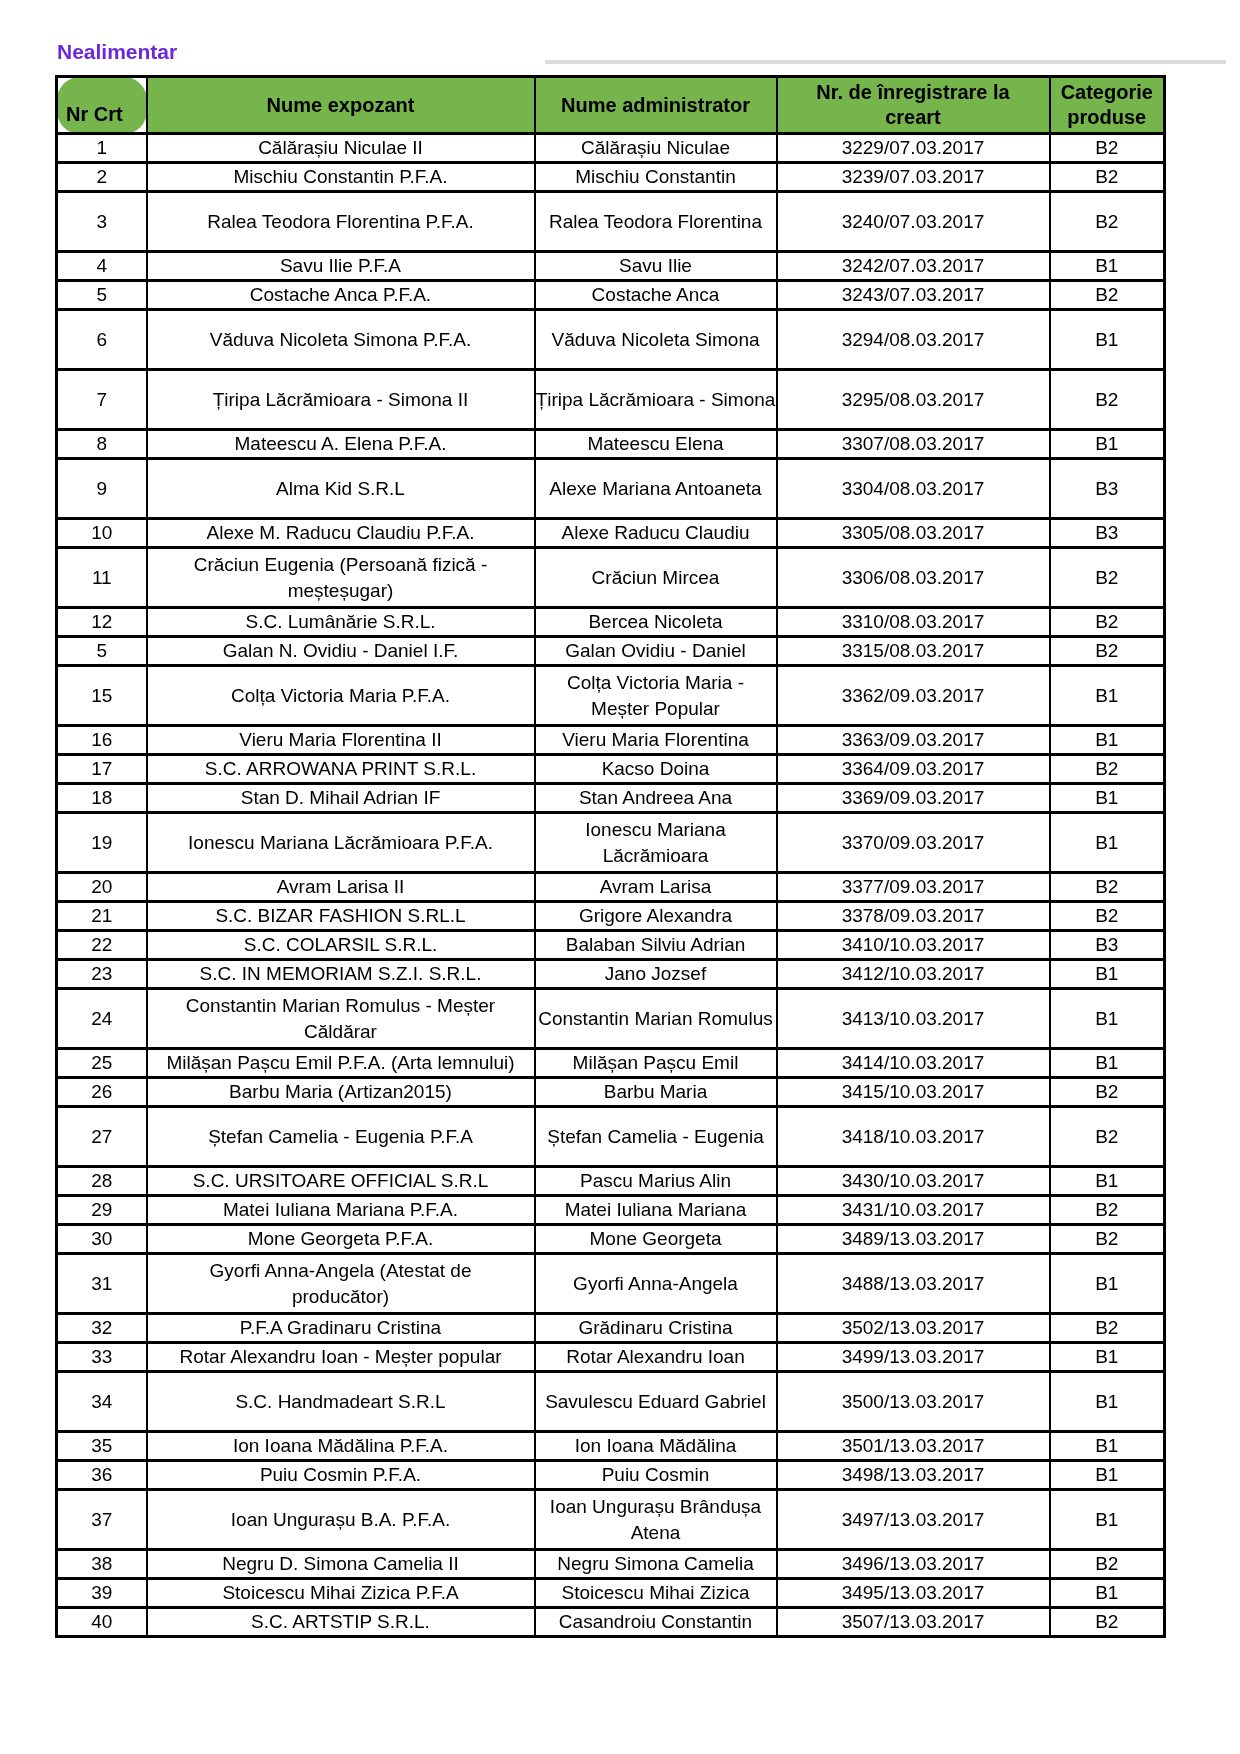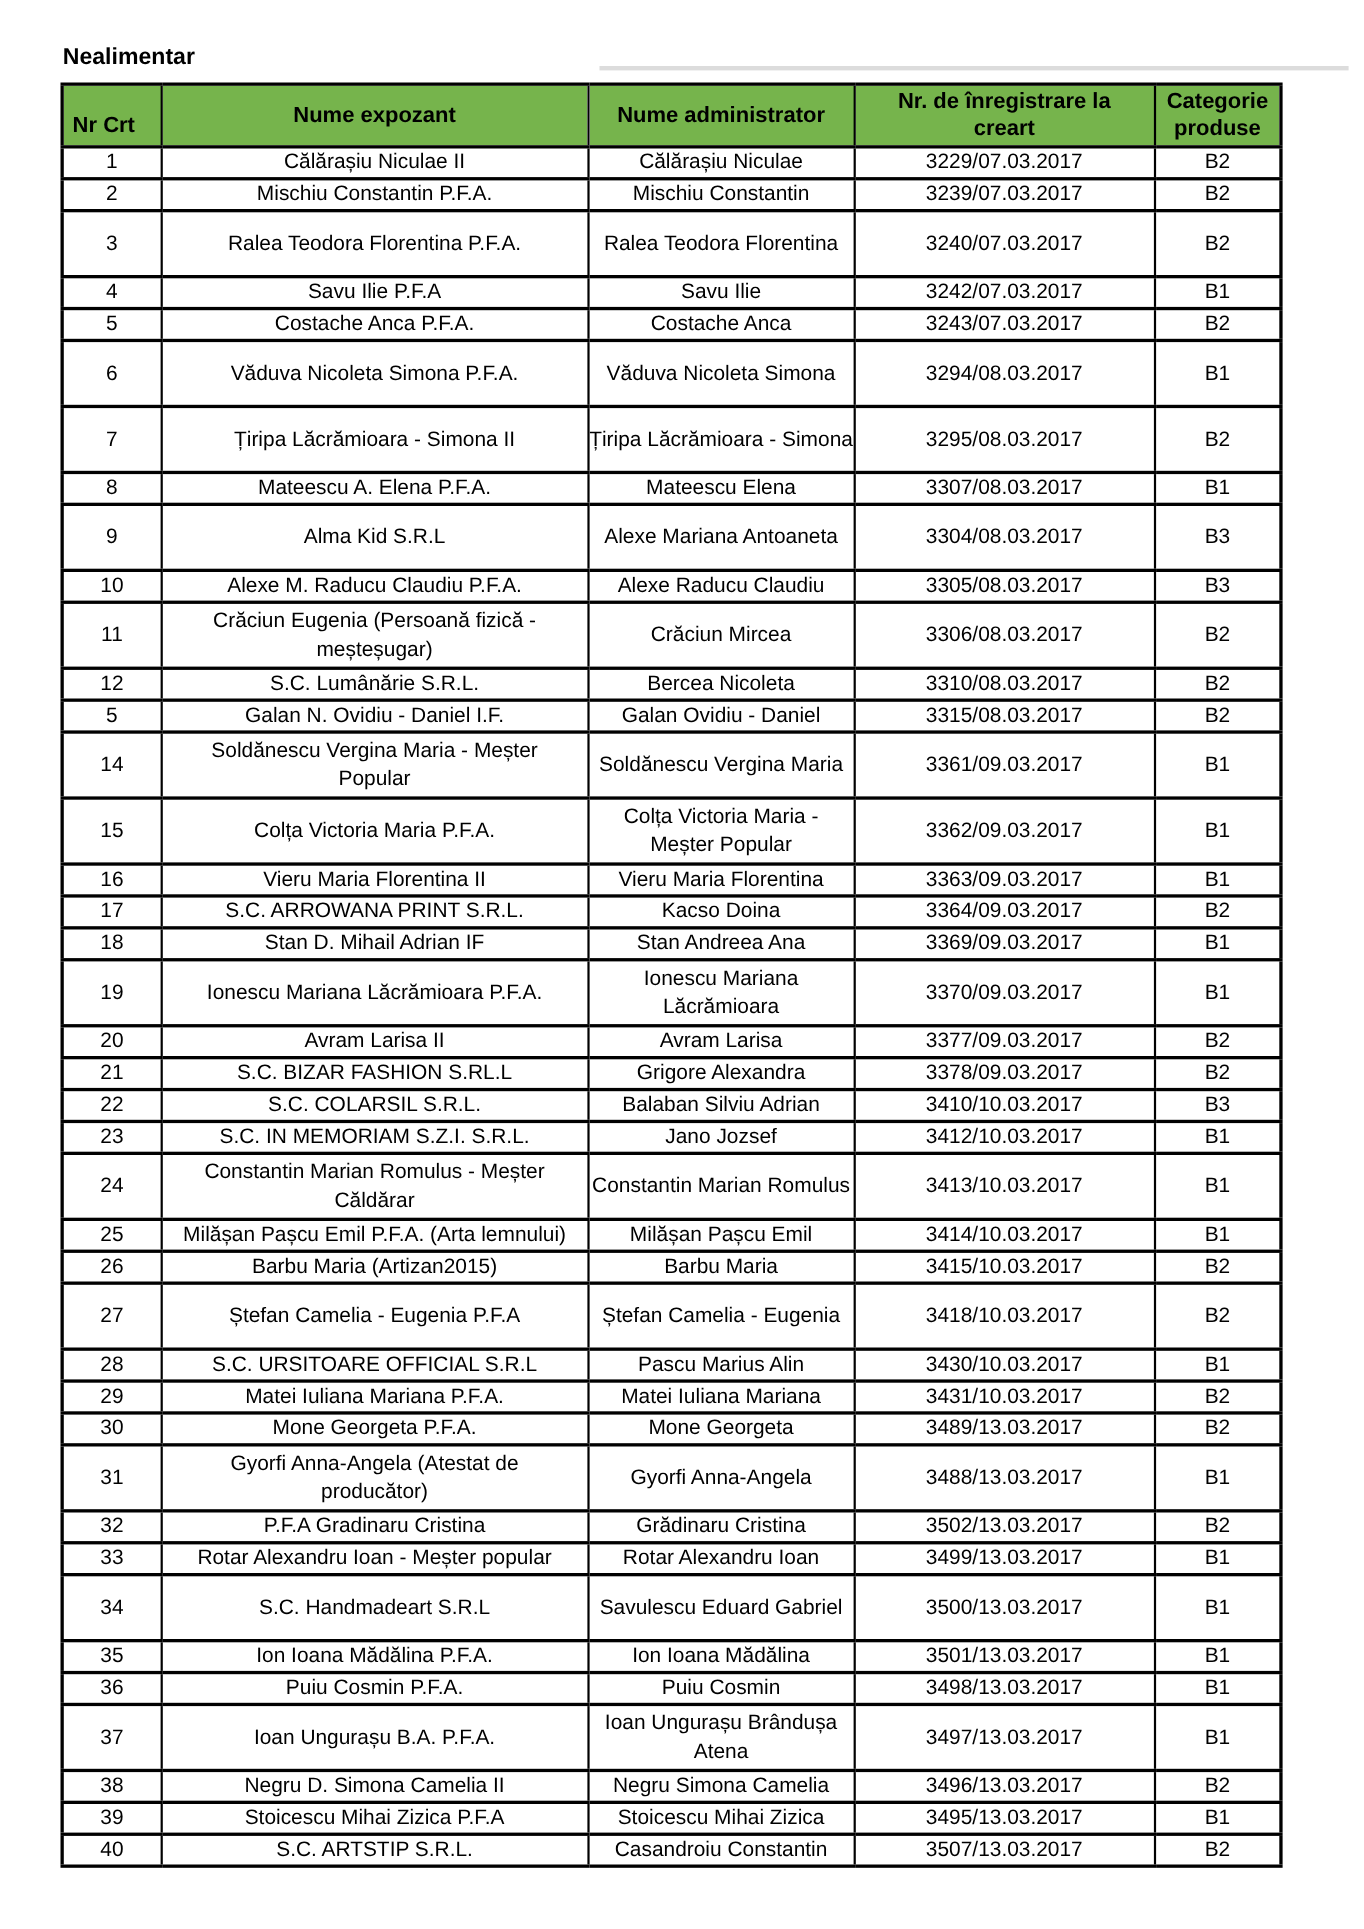--- a/index.html
+++ b/index.html
@@ -5,21 +5,21 @@
   html,body{margin:0;padding:0;}
   body{
     width:1240px;height:1754px;
     background:#ffffff;
     font-family:"Liberation Sans","DejaVu Sans",sans-serif;
     color:#000;
     position:relative;
   }
   .page-title{
     position:absolute;left:57px;top:40px;
-    font-size:21px;font-weight:bold;color:#000000;
+    font-size:21px;font-weight:bold;color:#6d28d9;
   }
   .title-rule{
     position:absolute;left:545px;top:60px;width:681px;height:4px;
     background:#DCDCDC;
   }
   table.reg{
     position:absolute;left:55px;top:75px;
     border-collapse:collapse;table-layout:fixed;
     width:1108px;
     font-size:19px;line-height:26px;
@@ -36,21 +36,21 @@
     padding:0 9px;
     overflow:hidden;
     word-wrap:break-word;
   }
   table.reg{border:3px solid #000;}
   table.reg thead tr{height:57px;}
   table.reg th{
     background:#76B44C;
     font-weight:bold;font-size:20px;line-height:25px;
   }
-  table.reg th.th-nr{vertical-align:bottom;padding-bottom:5px;text-align:left;padding-left:8px;}
+  table.reg th.th-nr{vertical-align:bottom;padding-bottom:5px;text-align:left;padding-left:8px;border-radius:23px;}
   table.reg td.cell-exp{padding:0 14px;margin-left:44px;}
   table.reg td.cell-adm{padding:0 0;}
   tr.row-s{height:29px;}
   tr.row-t{height:60px;}
 </style>
 </head>
 <body>
 
 <div class="page-title">Nealimentar</div>
 <div class="title-rule"></div>
@@ -158,27 +158,20 @@
         <td>B2</td>
       </tr>
       <tr class="row-s">
         <td>5</td>
         <td class="cell-exp">Galan N. Ovidiu - Daniel I.F.</td>
         <td class="cell-adm">Galan Ovidiu - Daniel</td>
         <td>3315/08.03.2017</td>
         <td>B2</td>
       </tr>
       <tr class="row-t">
-        <td>14</td>
-        <td class="cell-exp">Soldănescu Vergina Maria - Meșter Popular</td>
-        <td class="cell-adm">Soldănescu Vergina Maria</td>
-        <td>3361/09.03.2017</td>
-        <td>B1</td>
-      </tr>
-      <tr class="row-t">
         <td>15</td>
         <td class="cell-exp">Colța Victoria Maria P.F.A.</td>
         <td class="cell-adm">Colța Victoria Maria - Meșter Popular</td>
         <td>3362/09.03.2017</td>
         <td>B1</td>
       </tr>
       <tr class="row-s">
         <td>16</td>
         <td class="cell-exp">Vieru Maria Florentina II</td>
         <td class="cell-adm">Vieru Maria Florentina</td>

